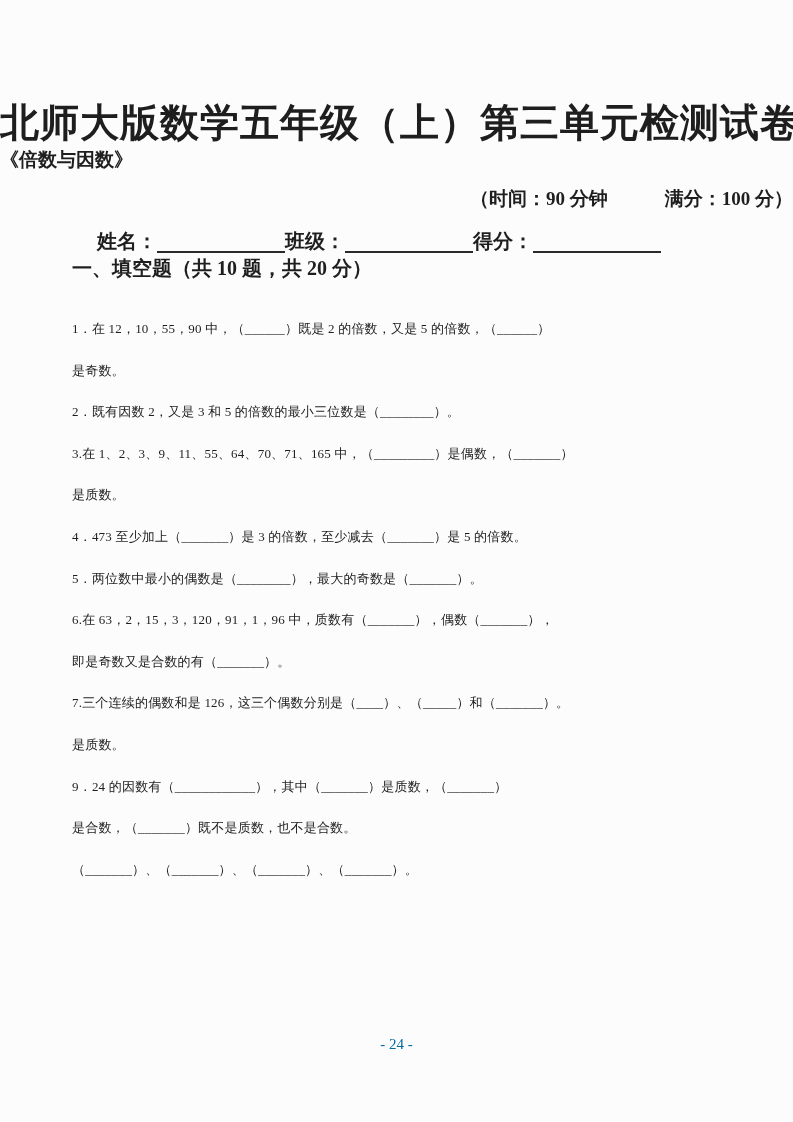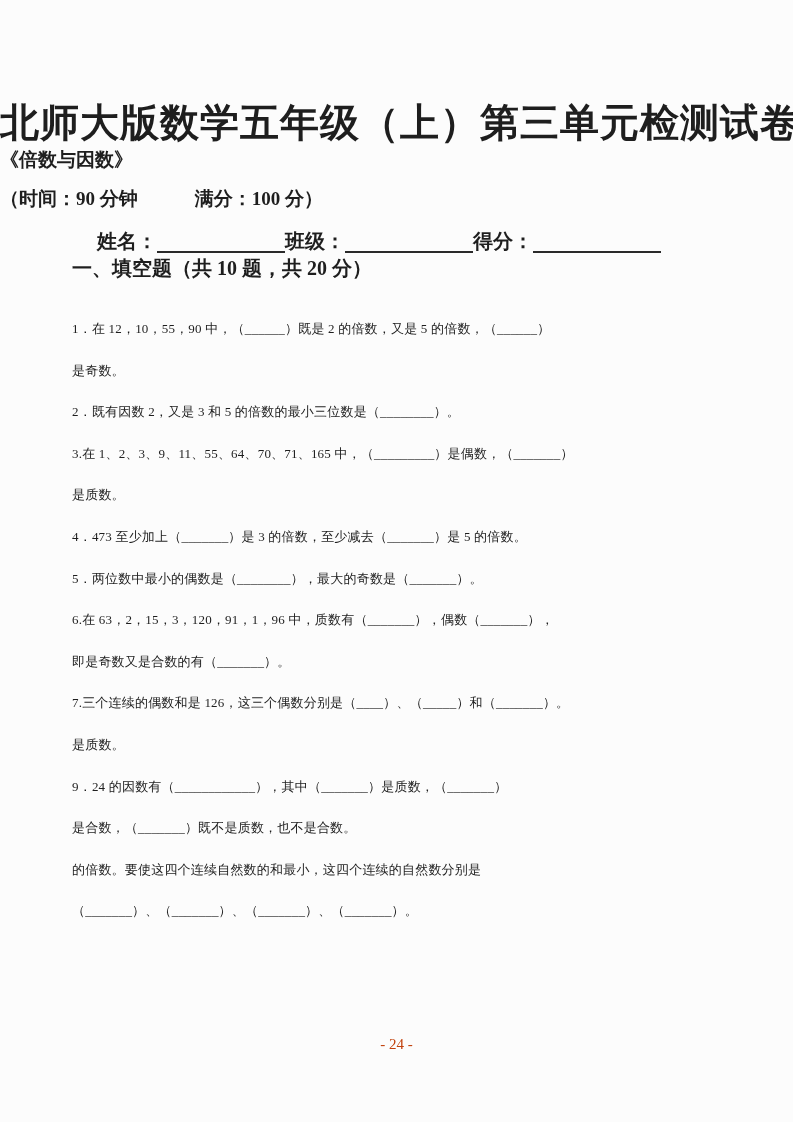--- a/index.html
+++ b/index.html
@@ -39,21 +39,21 @@
     width: 100%;
     text-align: left;
     font-size: 19px;
     font-weight: bold;
   }
   .doc-meta {
     position: absolute;
     top: 186px;
     left: 0;
     width: 100%;
-    text-align: left;
+    text-align: right;
     font-size: 19px;
     font-weight: bold;
     white-space: pre;
   }
   .name-row {
     position: absolute;
     top: 228px;
     left: 97px;
     right: 60px;
     display: flex;
@@ -93,21 +93,21 @@
     white-space: nowrap;
     letter-spacing: 0.2px;
   }
   .footer {
     position: absolute;
     top: 1036px;
     left: 0;
     width: 100%;
     text-align: center;
     font-size: 15px;
-    color: #c2410c;
+    color: #0369a1;
   }
 </style>
 </head>
 <body>
 
 <div class="page">
 
   <div class="doc-title">北师大版数学五年级（上）第三单元检测试卷（一）</div>
 
   <div class="doc-subtitle">《倍数与因数》</div>
@@ -132,19 +132,18 @@
     <div class="q-line">3.在 1、2、3、9、11、55、64、70、71、165 中，（_________）是偶数，（_______）</div>
     <div class="q-line">是质数。</div>
     <div class="q-line">4．473 至少加上（_______）是 3 的倍数，至少减去（_______）是 5 的倍数。</div>
     <div class="q-line">5．两位数中最小的偶数是（________），最大的奇数是（_______）。</div>
     <div class="q-line">6.在 63，2，15，3，120，91，1，96 中，质数有（_______），偶数（_______），</div>
     <div class="q-line">即是奇数又是合数的有（_______）。</div>
     <div class="q-line">7.三个连续的偶数和是 126，这三个偶数分别是（____）、（_____）和（_______）。</div>
     <div class="q-line">是质数。</div>
     <div class="q-line">9．24 的因数有（____________），其中（_______）是质数，（_______）</div>
     <div class="q-line">是合数，（_______）既不是质数，也不是合数。</div>
-    <div class="q-line">的倍数。要使这四个连续自然数的和最小，这四个连续的自然数分别是</div>
     <div class="q-line">（_______）、（_______）、（_______）、（_______）。</div>
   </div>
 
   <div class="footer">- 24 -</div>
 
 </div>
 
 </body></html>

